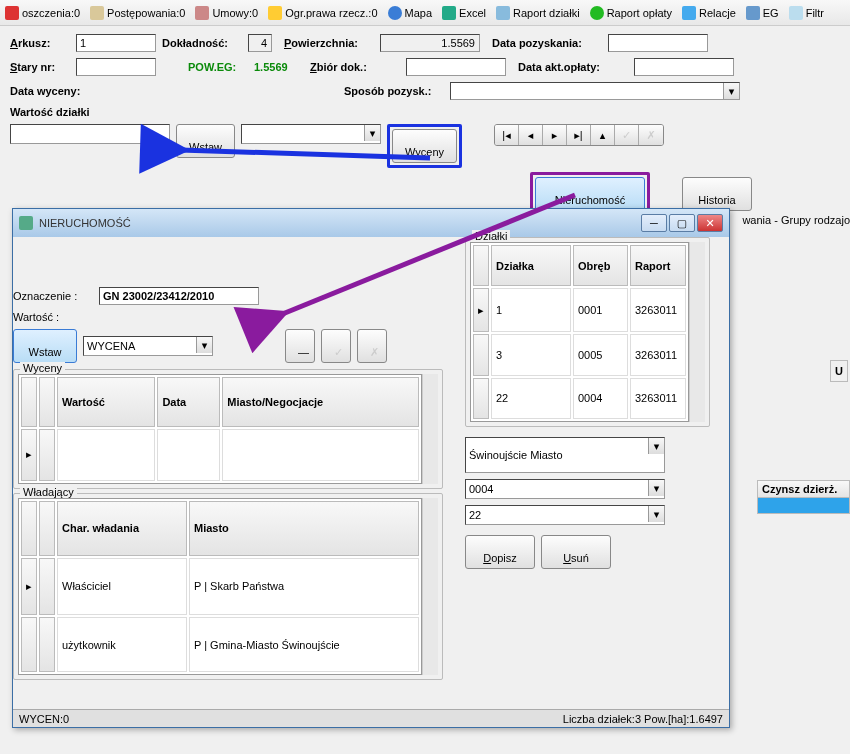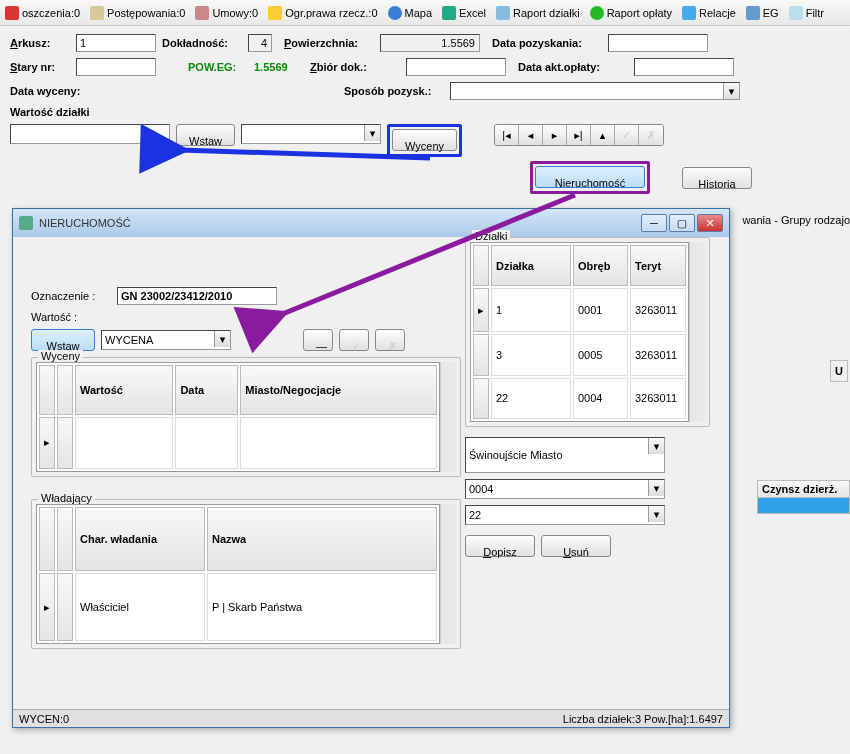--- a/index.html
+++ b/index.html
@@ -7,21 +7,21 @@
 .toolbar { background: linear-gradient(#f8f8f8,#e8e8e8); border-bottom: 1px solid #ccc; padding: 3px 5px; display: flex; gap: 10px; align-items: center; height: 26px; white-space: nowrap; overflow: hidden; }
 .toolbar span { display: inline-flex; align-items: center; gap: 3px; }
 .tb-icon { width: 14px; height: 14px; display: inline-block; border-radius: 2px; }
 .i-red{background:#d33}.i-doc{background:#d9c89a}.i-cup{background:#c88}.i-shield{background:#fc3}.i-globe{background:#3a7dd6;border-radius:50%}.i-excel{background:#2a8}.i-search{background:#8bd;border-radius:2px}.i-green{background:#2b2;border-radius:50%}.i-tree{background:#4ae}.i-eg{background:#69c}.i-filtr{background:#bde}
 .main-form { background: #f0f0f0; padding: 8px 10px; position: relative; }
 .row { display: flex; align-items: center; margin-bottom: 6px; gap: 6px; }
 .lbl { font-weight: bold; }
 .lbl u { text-decoration: underline; }
 .input { border: 1px inset #999; background: #fff; height: 18px; padding: 1px 3px; }
 .input.ro { background: #f0f0f0; text-align: right; padding-right: 4px; }
-.btn { background: linear-gradient(#fdfdfd,#e0e0e0); border: 1px solid #888; border-radius: 3px; padding: 10px 12px; height: 14px; cursor: pointer; }
+.btn { background: linear-gradient(#fdfdfd,#e0e0e0); border: 1px solid #888; border-radius: 3px; padding: 16px 12px; height: 14px; cursor: pointer; }
 .nav-group { display: inline-flex; border: 1px solid #888; border-radius: 3px; overflow: hidden; }
 .nav-group .nbtn { width: 24px; height: 20px; background: linear-gradient(#fdfdfd,#e0e0e0); border: none; border-right: 1px solid #aaa; cursor: pointer; display:flex;align-items:center;justify-content:center;}
 .nav-group .nbtn:last-child { border-right: none; }
 .highlight-blue { border: 3px solid #1a32e0; border-radius: 2px; }
 .highlight-purple { border: 3px solid #8a1b9e; border-radius: 2px; }
 .green-label { color: #0a8a0a; font-weight: bold; }
 .arrow-blue { position: absolute; pointer-events: none; }
 .combo { position: relative; display: inline-block; }
 .combo .arrow { position: absolute; right: 1px; top: 1px; width: 16px; height: 16px; background: linear-gradient(#f8f8f8,#ddd); border-left: 1px solid #999; display:flex;align-items:center;justify-content:center; }
 .dialog { position: absolute; left: 12px; top: 208px; width: 718px; height: 520px; background: #f0f0f0; border: 1px solid #3b6ea5; box-shadow: 2px 2px 6px rgba(0,0,0,.3); z-index: 10; }
@@ -180,21 +180,21 @@
     <i class="tb-icon" style="background:#5a8"></i>
     <span class="t">NIERUCHOMOŚĆ</span>
     <div class="winbtns">
       <div class="winbtn">─</div>
       <div class="winbtn">▢</div>
       <div class="winbtn close" style="color:#fff">✕</div>
     </div>
   </div>
   <div class="dlg-body">
 
-    <div style="position:absolute;left:18px;top:50px;width:430px">
+    <div style="position:absolute;left:0;top:50px;width:430px">
       <div class="row">
         <span style="width:80px">Oznaczenie :</span>
         <input class="input" style="width: 160px; font-weight: bold;" value="GN 23002/23412/2010">
       </div>
       <div class="row">
         <span style="width:80px">Wartość :</span>
       </div>
       <div class="row">
         <button class="btn primary" style="width:64px">Wstaw</button>
         <div class="combo" style="width:130px"><input class="input" style="width: 100%; height: 20px;" value="WYCENA"><div class="arrow">▾</div></div>
@@ -222,55 +222,61 @@
                   <td></td>
                   <td></td>
                   <td></td>
                 </tr>
           </tbody>
             </table>
           <div class="scroll-v"></div>
         </div>
       </div>
 
-      <div class="groupbox" style="margin-top:22px;height:150px">
+      <div class="groupbox" style="margin-top:4px;height:187px">
         <span class="legend">Władający</span>
         <div style="display:flex;height:100%">
           <table class="grid" style="flex:1">
             <tbody>
                 <tr>
               <th class="rowhead"></th>
                   <th class="rowhead"></th>
               <th>Char. władania</th>
-              <th style="width:230px">Nazwa</th>
+              <th style="width:230px">Miasto</th>
             </tr>
             <tr>
                   <td class="rowhead">▸</td>
                   <td class="rowhead"></td>
                   <td>Właściciel</td>
                   <td>P | Skarb Państwa</td>
+                </tr>
+            <tr>
+                  <td class="rowhead"></td>
+                  <td class="rowhead"></td>
+                  <td>użytkownik</td>
+                  <td>P | Gmina-Miasto Świnoujście</td>
                 </tr>
           </tbody>
             </table>
           <div class="scroll-v"></div>
         </div>
       </div>
     </div>
 
     <div style="position:absolute;left:452px;top:0;width:245px">
       <div class="groupbox" style="height:190px">
         <span class="legend">Działki</span>
         <div style="display:flex;height:100%">
           <table class="grid" style="flex:1">
             <tbody>
                 <tr>
               <th class="rowhead"></th>
               <th style="width:80px">Działka</th>
               <th style="width:55px">Obręb</th>
-              <th>Teryt</th>
+              <th>Raport</th>
             </tr>
             <tr>
                   <td class="rowhead">▸</td>
                   <td>1</td>
                   <td>0001</td>
                   <td>3263011</td>
                 </tr>
             <tr>
                   <td class="rowhead"></td>
                   <td>3</td>

